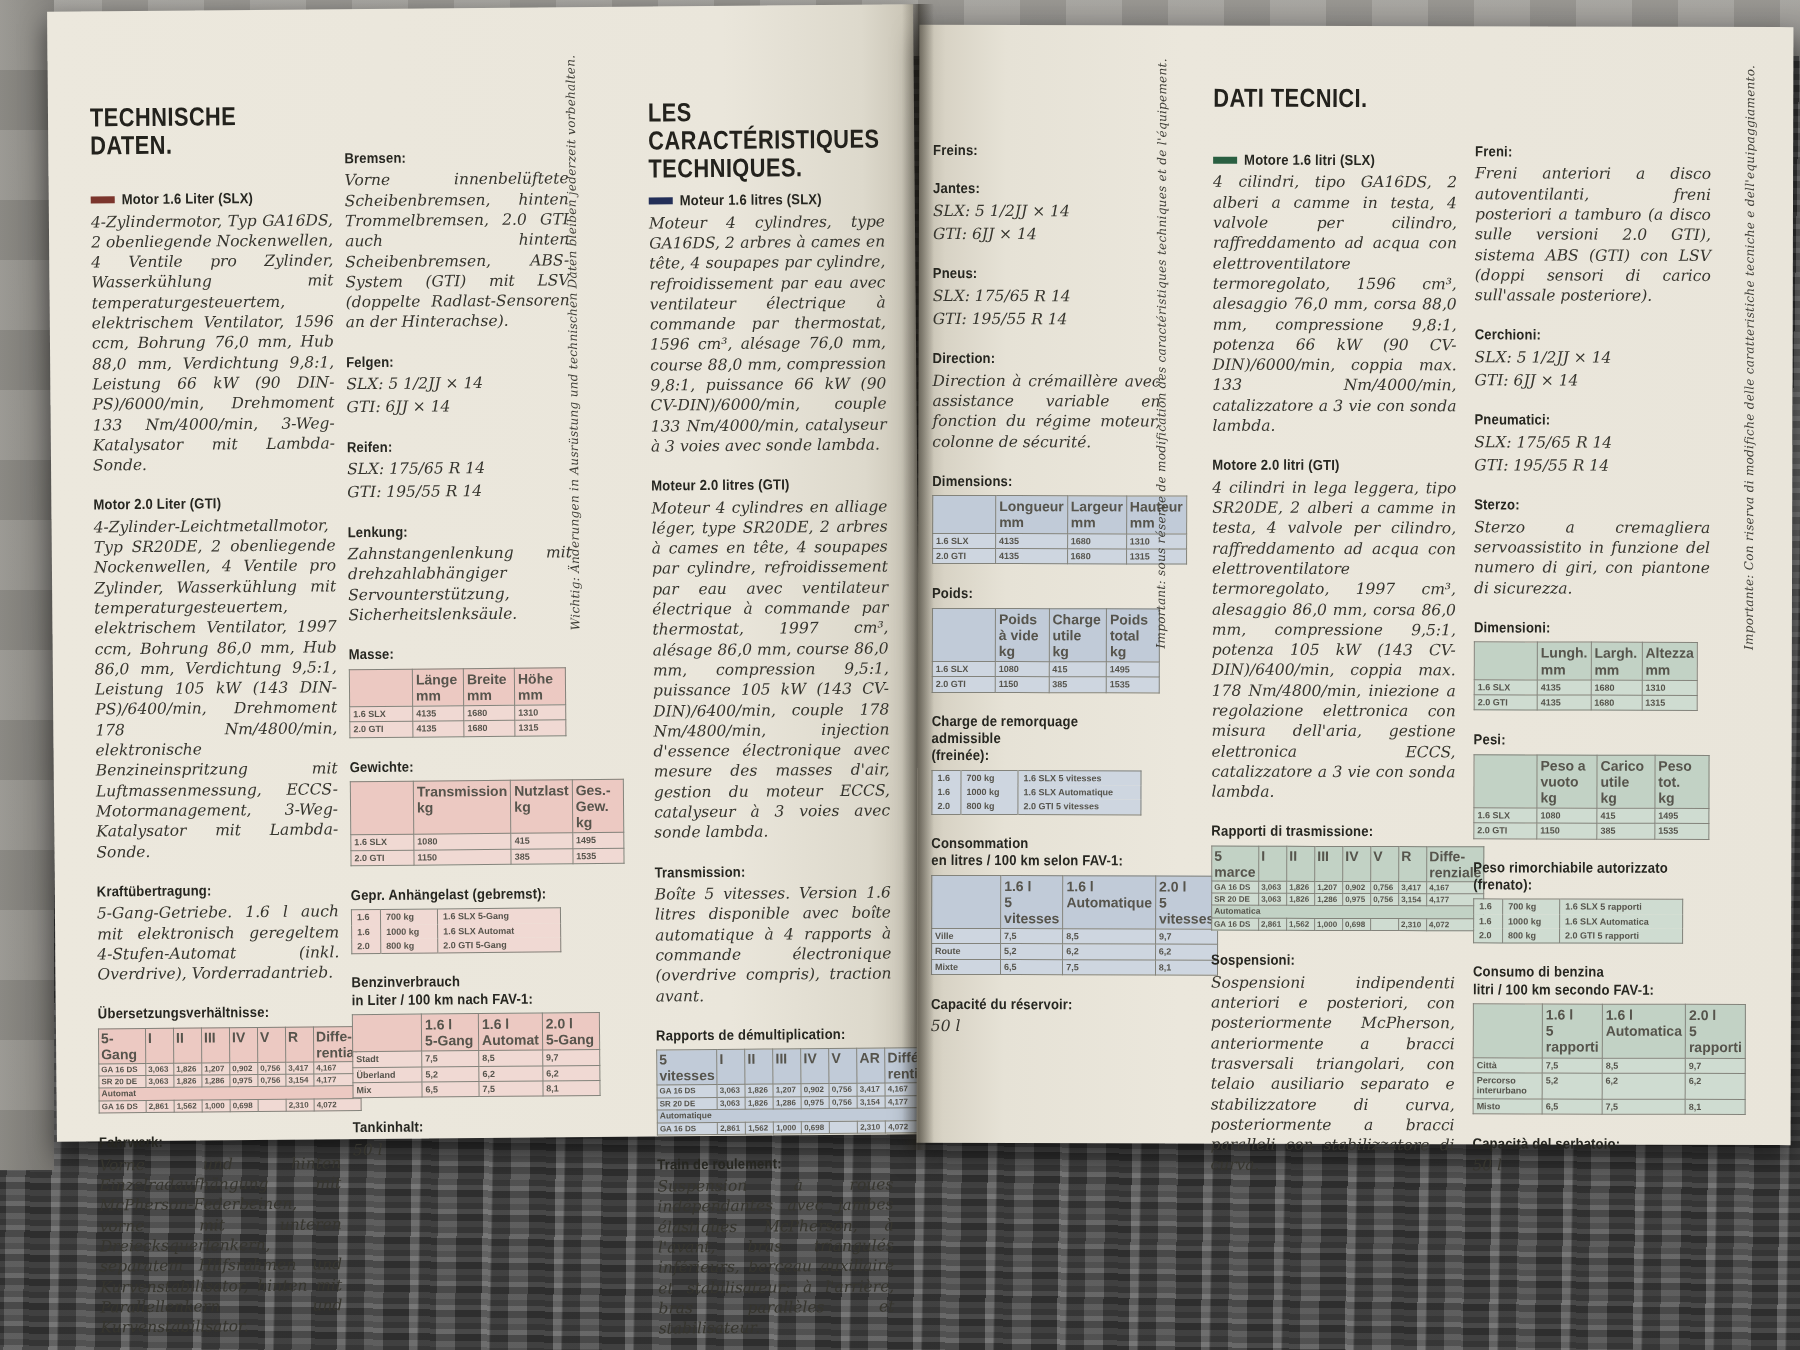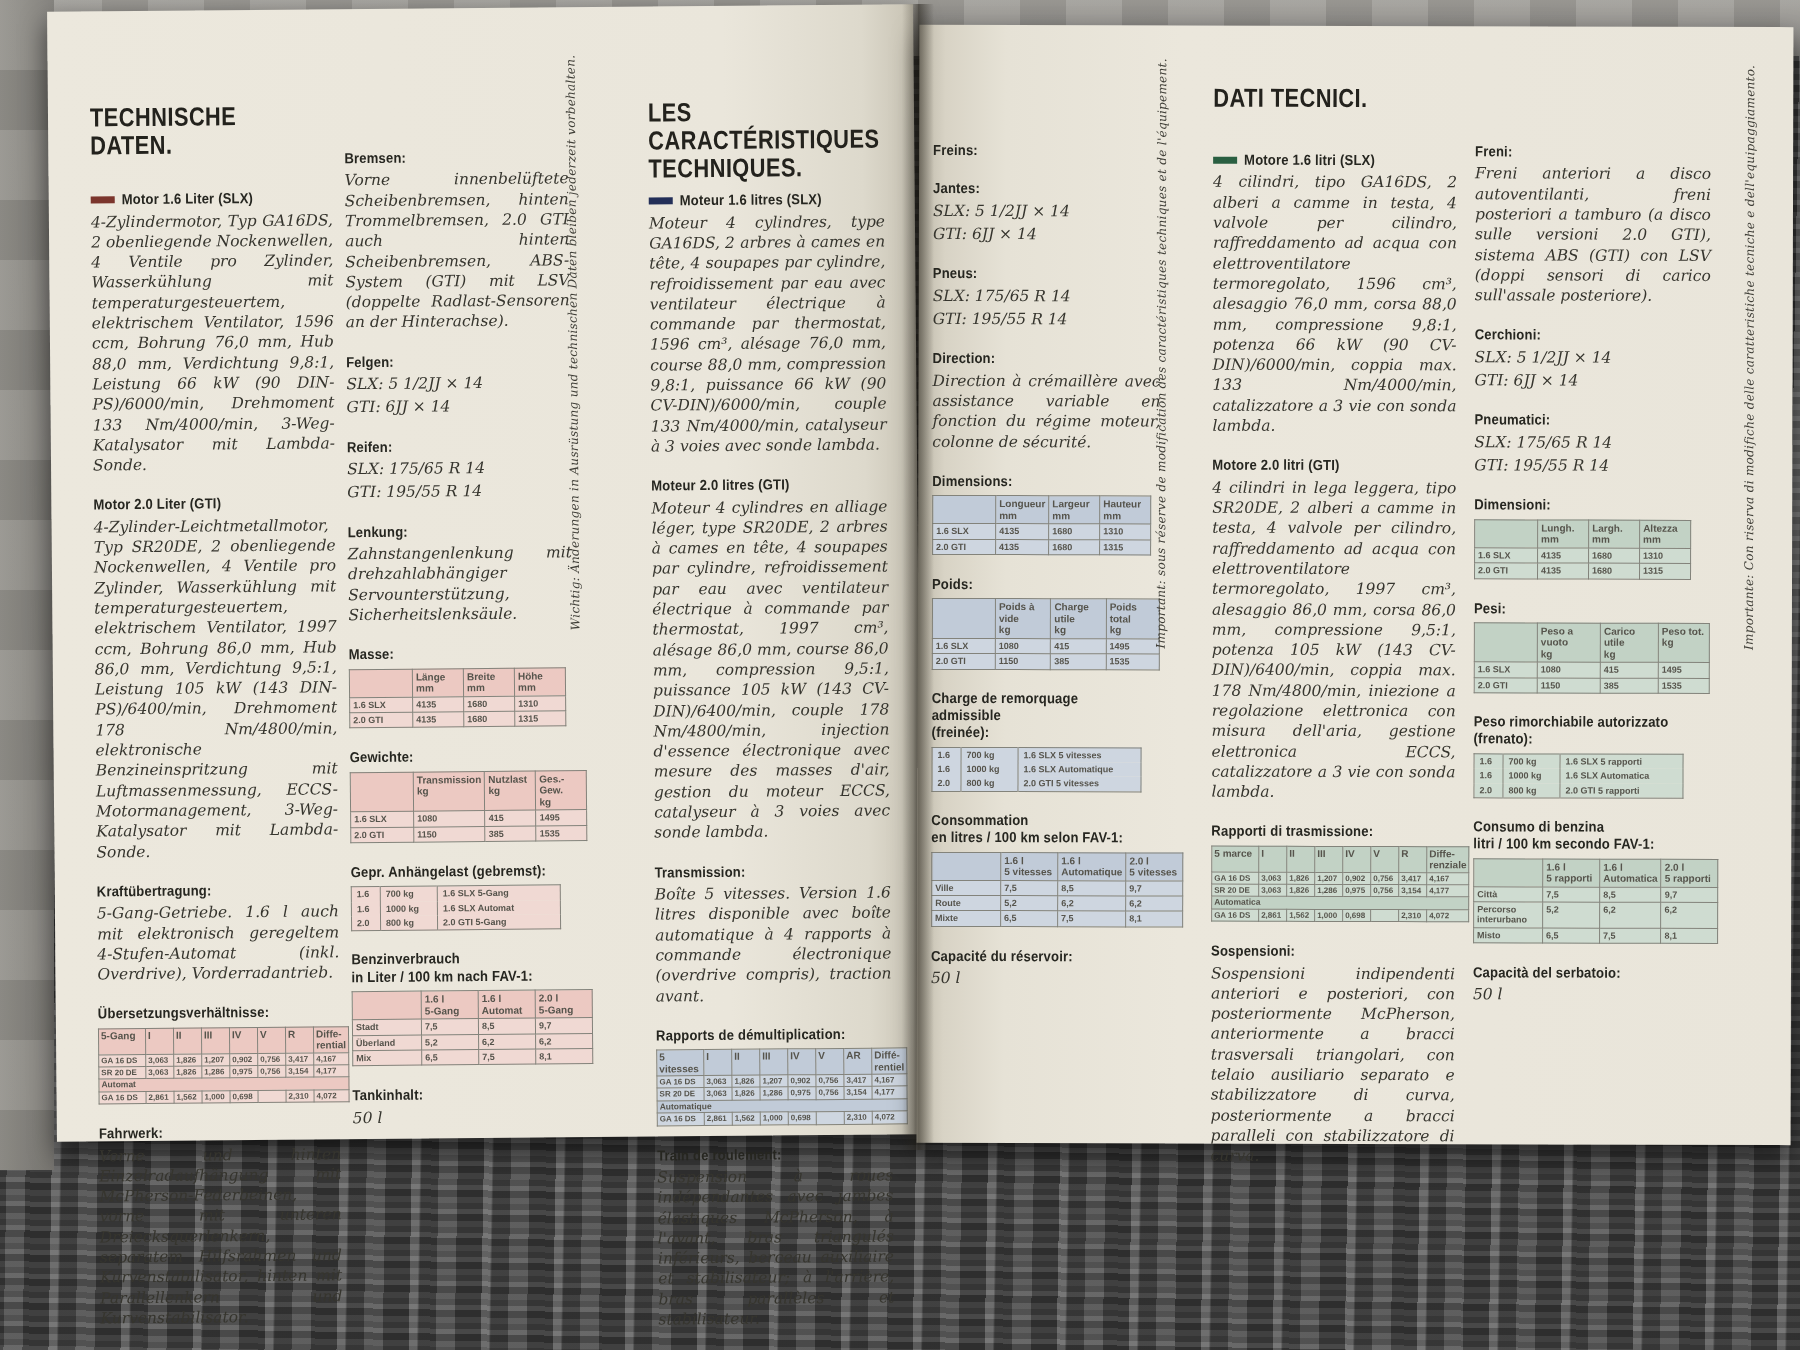--- a/index.html
+++ b/index.html
@@ -37,21 +37,21 @@
   .sec{margin-bottom:20px}
   .engine-hd{display:flex;align-items:center;gap:7px}
   .swatch{width:24px;height:7px;flex:none;background:#777}
   .vnote{position:absolute;writing-mode:vertical-rl;transform:rotate(180deg);
     font-family:"DejaVu Serif",serif;font-style:italic;font-size:12px;letter-spacing:0.3px;
     color:#3f3e37;white-space:nowrap;height:505px;top:118px}
   
   .tbl table{border-collapse:collapse;margin-top:5px}
   .tbl td{border:1px solid #83837b;font-family:"Liberation Sans",sans-serif;font-weight:700;
     font-size:9px;line-height:1.15;color:#56544c;padding:2px 3px;vertical-align:top;white-space:pre-line}
-  .tbl tr.h td{font-size:10px}
+  .tbl tr.h td{font-size:14px}
   .tbl tr.band td{text-align:left;font-size:8.5px}
   .merge2 tr:nth-child(3) td{border-top:none}
   .merge3 tr:nth-child(3) td,.merge3 tr:nth-child(4) td{border-top:none}
   .ratio td{font-size:8px;padding:1px 2px;min-width:23px}
   .ratio td:first-child{min-width:42px}
   .dims td{min-width:44px}
   .dims td:first-child{min-width:56px}
   .cons td{min-width:50px}
   .cons td:first-child{min-width:62px}
   .tow table{border:1px solid #83837b}
@@ -623,20 +623,24 @@
       <div class="hd">Cerchioni:</div>
       <div class="bp nj">SLX: 5 1/2JJ × 14</div>
       <div class="bp nj">GTI: 6JJ × 14</div>
     </div>
     <div class="sec">
       <div class="hd">Pneumatici:</div>
       <div class="bp nj">SLX: 175/65 R 14</div>
       <div class="bp nj">GTI: 195/55 R 14</div>
     </div>
     <div class="sec">
+      <div class="hd">Sterzo:</div>
+      <div class="bp">Sterzo a cremagliera servoassistito in funzione del numero di giri, con piantone di sicurezza.</div>
+    </div>
+    <div class="sec">
       <div class="hd">Dimensioni:</div>
       <div class="tbl dims merge2">
           <table>
             <tbody>
               <tr class="h">
                 <td></td>
                 <td>Lungh.
 mm</td>
                 <td>Largh.
 mm</td>

